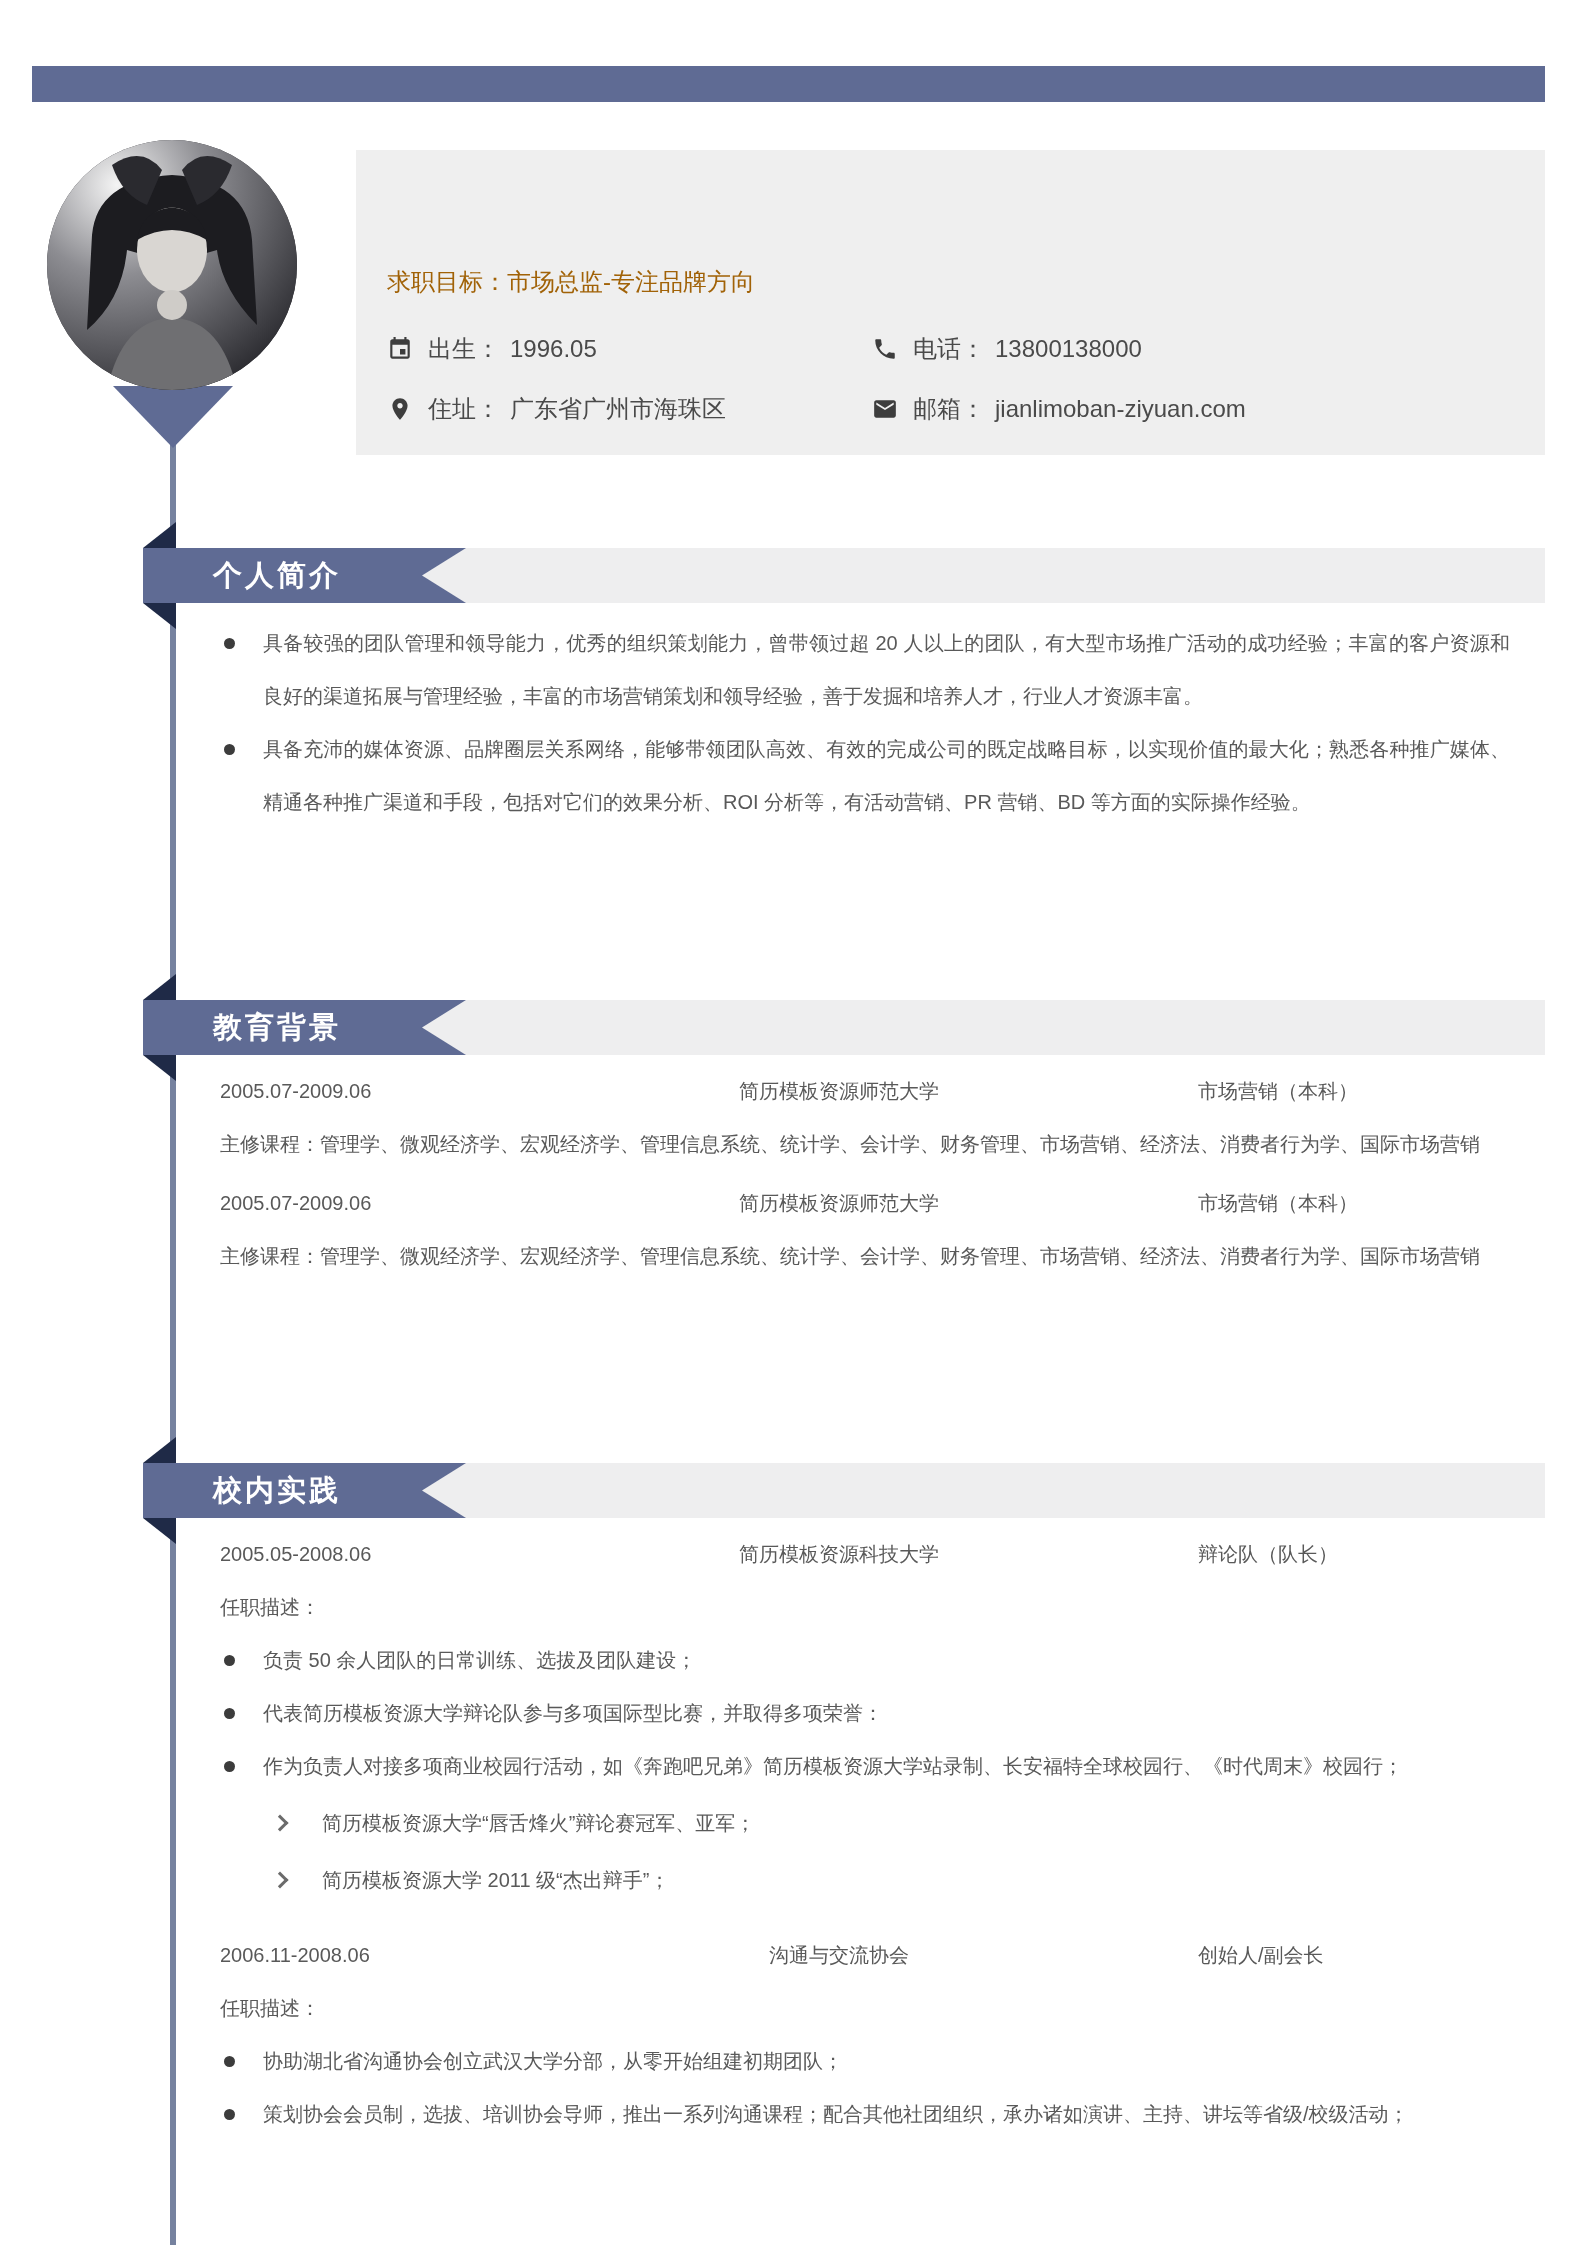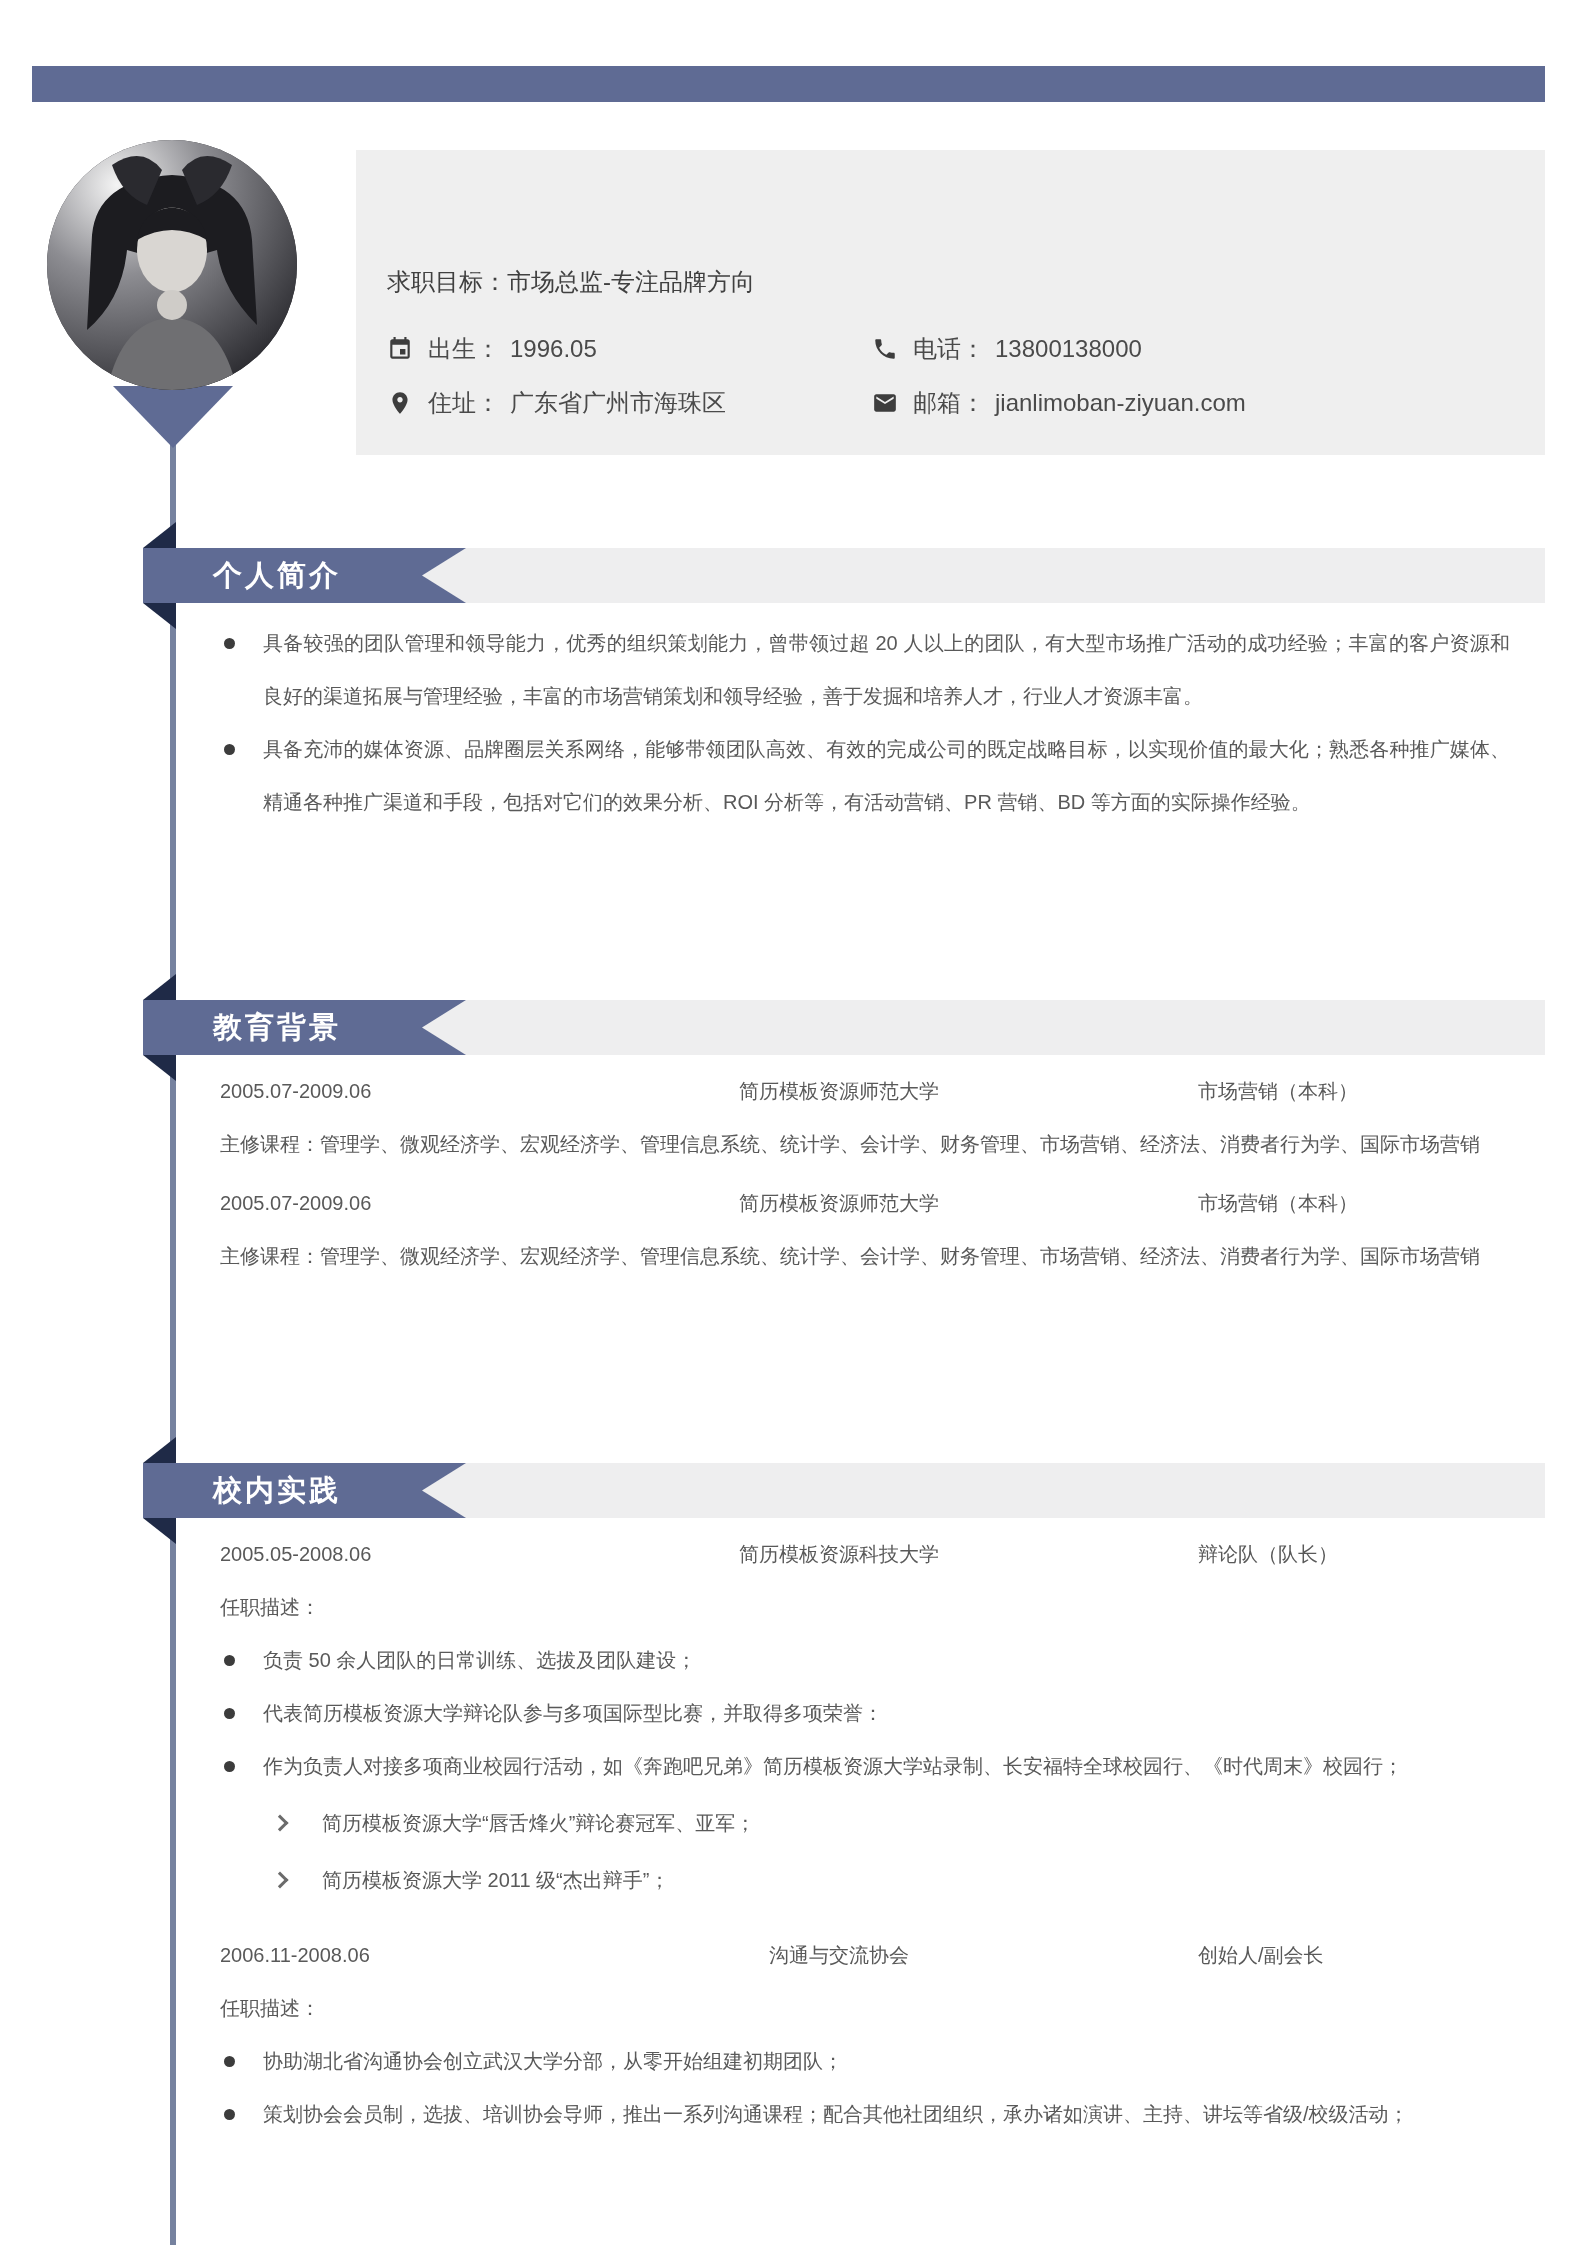--- a/index.html
+++ b/index.html
@@ -22,22 +22,22 @@
 
   
   .photo{position:absolute;left:47px;top:140px;width:250px;height:250px;border-radius:50%;overflow:hidden;z-index:3;background:#2e2e33;}
   .photo svg{display:block;width:100%;height:100%;}
   .balloon-tail{position:absolute;left:113px;top:386px;width:0;height:0;z-index:2;
     border-left:60px solid transparent;border-right:60px solid transparent;border-top:62px solid var(--accent);}
   .pole{position:absolute;left:170px;top:444px;width:6px;height:1801px;background:var(--pole);z-index:0;}
 
   
   .name{position:absolute;left:387px;top:186px;font-size:47px;font-weight:bold;color:var(--title);letter-spacing:2px;z-index:4;}
-  .objective{position:absolute;left:387px;top:266px;font-size:24px;color:#404040;z-index:4;}
-  .contacts{position:absolute;left:387px;top:327px;width:1120px;display:grid;grid-template-columns:485px 1fr;row-gap:10px;z-index:4;}
+  .objective{position:absolute;left:387px;top:266px;font-size:24px;color:#a16207;z-index:4;}
+  .contacts{position:absolute;left:387px;top:327px;width:1120px;display:grid;grid-template-columns:485px 1fr;row-gap:16px;z-index:4;}
   .contact{display:flex;align-items:center;height:44px;font-size:24px;color:#4a4a4a;}
   .contact .cicon{width:26px;height:26px;margin-right:15px;flex:0 0 auto;display:inline-flex;}
   .contact .cicon svg{width:26px;height:26px;fill:#3d3d3d;}
   .contact .clabel{margin-right:10px;}
 
   
   .section{position:absolute;left:0;width:1587px;z-index:1;}
   .ribbon{position:relative;margin-left:143px;height:55px;width:1156px;}
   .ribbon-banner{position:absolute;left:0;top:0;width:330px;height:55px;background:var(--accent);display:flex;align-items:center;padding-left:70px;z-index:1;}
   .ribbon-label{color:#ffffff;font-weight:bold;font-size:29px;letter-spacing:3px;white-space:nowrap;}

